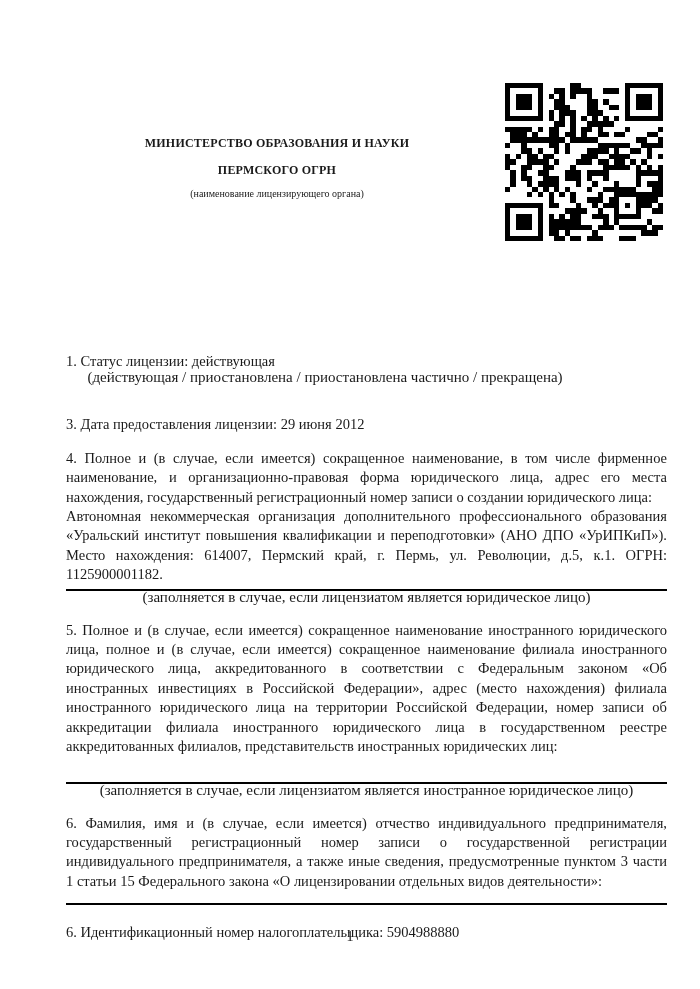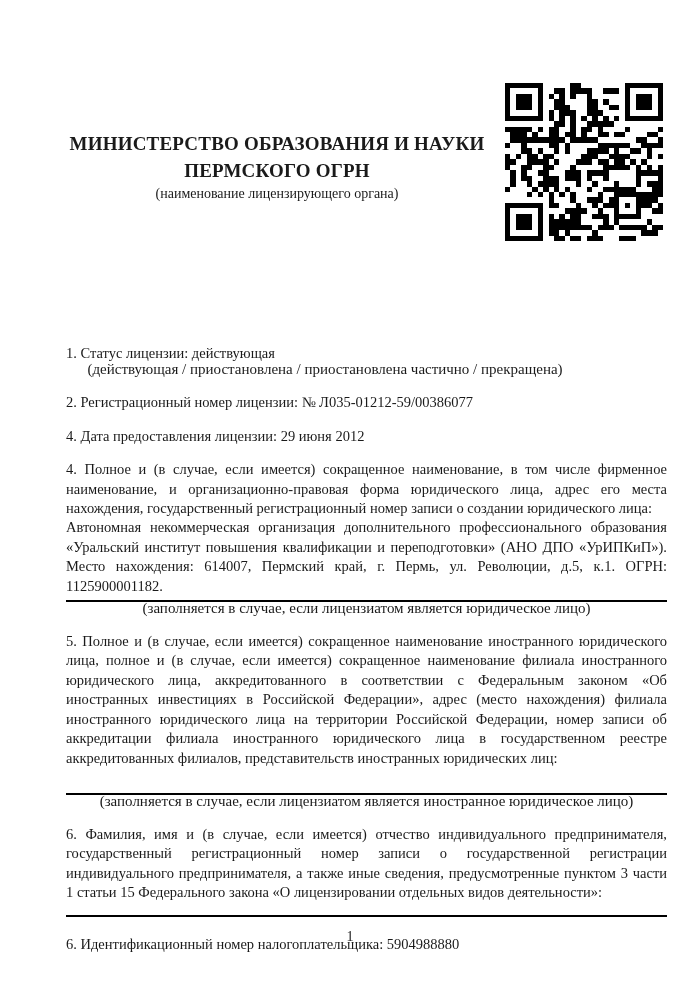--- a/index.html
+++ b/index.html
@@ -17,34 +17,34 @@
     width:158px; height:158px;
   }
   .qr svg { width:100%; height:100%; shape-rendering:crispEdges; }
 
   
   .header-block {
     position:absolute; left:64px; top:130px; width:426px;
     text-align:center;
   }
   .ministry-name {
-    font-weight:bold; font-size:19px; line-height:27px;
+    font-weight:bold; font-size:12px; line-height:27px;
     letter-spacing:0.2px;
   }
-  .ministry-caption { font-size:14px; line-height:13px; margin-top:3px; }
+  .ministry-caption { font-size:10px; line-height:13px; margin-top:3px; }
 
   
   .title-block {
     position:absolute; left:0; top:301px; width:700px;
     text-align:center; font-size:14.5px; line-height:19px;
   }
 
   
   .content {
-    position:absolute; left:66px; top:344px; width:601px;
+    position:absolute; left:66px; top:352px; width:601px;
     font-size:14.5px; line-height:19.4px;
   }
   .para { margin:0; }
   .just { text-align:justify; }
   .small-caption {
     font-size:15px; line-height:12px; text-align:center; margin:0;
   }
   .caption-shift { padding-right:83px; }
   .hrule { border:none; border-top:2px solid #000; margin:0; }
   .gap18 { height:18px; }
@@ -501,24 +501,23 @@
     <div class="ministry-caption">(наименование лицензирующего органа)</div>
   </div>
 
 
   <div class="content">
 
     <p class="para">1. Статус лицензии: действующая</p>
     <p class="small-caption caption-shift">(действующая / приостановлена / приостановлена частично / прекращена)</p>
 
     <div class="gap18"></div>
-    <p class="para">2. Регистрационный номер лицензии: № Л035-01212-59/00386077</p>
 
     <div class="gap14"></div>
-    <p class="para">4. Дата предоставления лицензии: 29 июня 2012</p>
+    <p class="para">3. Дата предоставления лицензии: 29 июня 2012</p>
 
     <div class="gap14"></div>
     <p class="para just">4. Полное и (в случае, если имеется) сокращенное наименование, в том числе фирменное наименование, и организационно-правовая форма юридического лица, адрес его места нахождения, государственный регистрационный номер записи о создании юридического лица:</p>
     <p class="para just">Автономная некоммерческая организация дополнительного профессионального образования «Уральский институт повышения квалификации и переподготовки» (АНО ДПО «УрИПКиП»). Место нахождения: 614007, Пермский край, г. Пермь, ул. Революции, д.5, к.1. ОГРН: 1125900001182.</p>
     <div class="gap4"></div>
     <hr class="hrule">
     <p class="small-caption">(заполняется в случае, если лицензиатом является юридическое лицо)</p>
 
     <div class="gap18"></div>
     <p class="para just">5. Полное и (в случае, если имеется) сокращенное наименование иностранного юридического лица, полное и (в случае, если имеется) сокращенное наименование филиала иностранного юридического лица, аккредитованного в соответствии с Федеральным законом «Об иностранных инвестициях в Российской Федерации», адрес (место нахождения) филиала иностранного юридического лица на территории Российской Федерации, номер записи об аккредитации филиала иностранного юридического лица в государственном реестре аккредитованных филиалов, представительств иностранных юридических лиц:</p>

